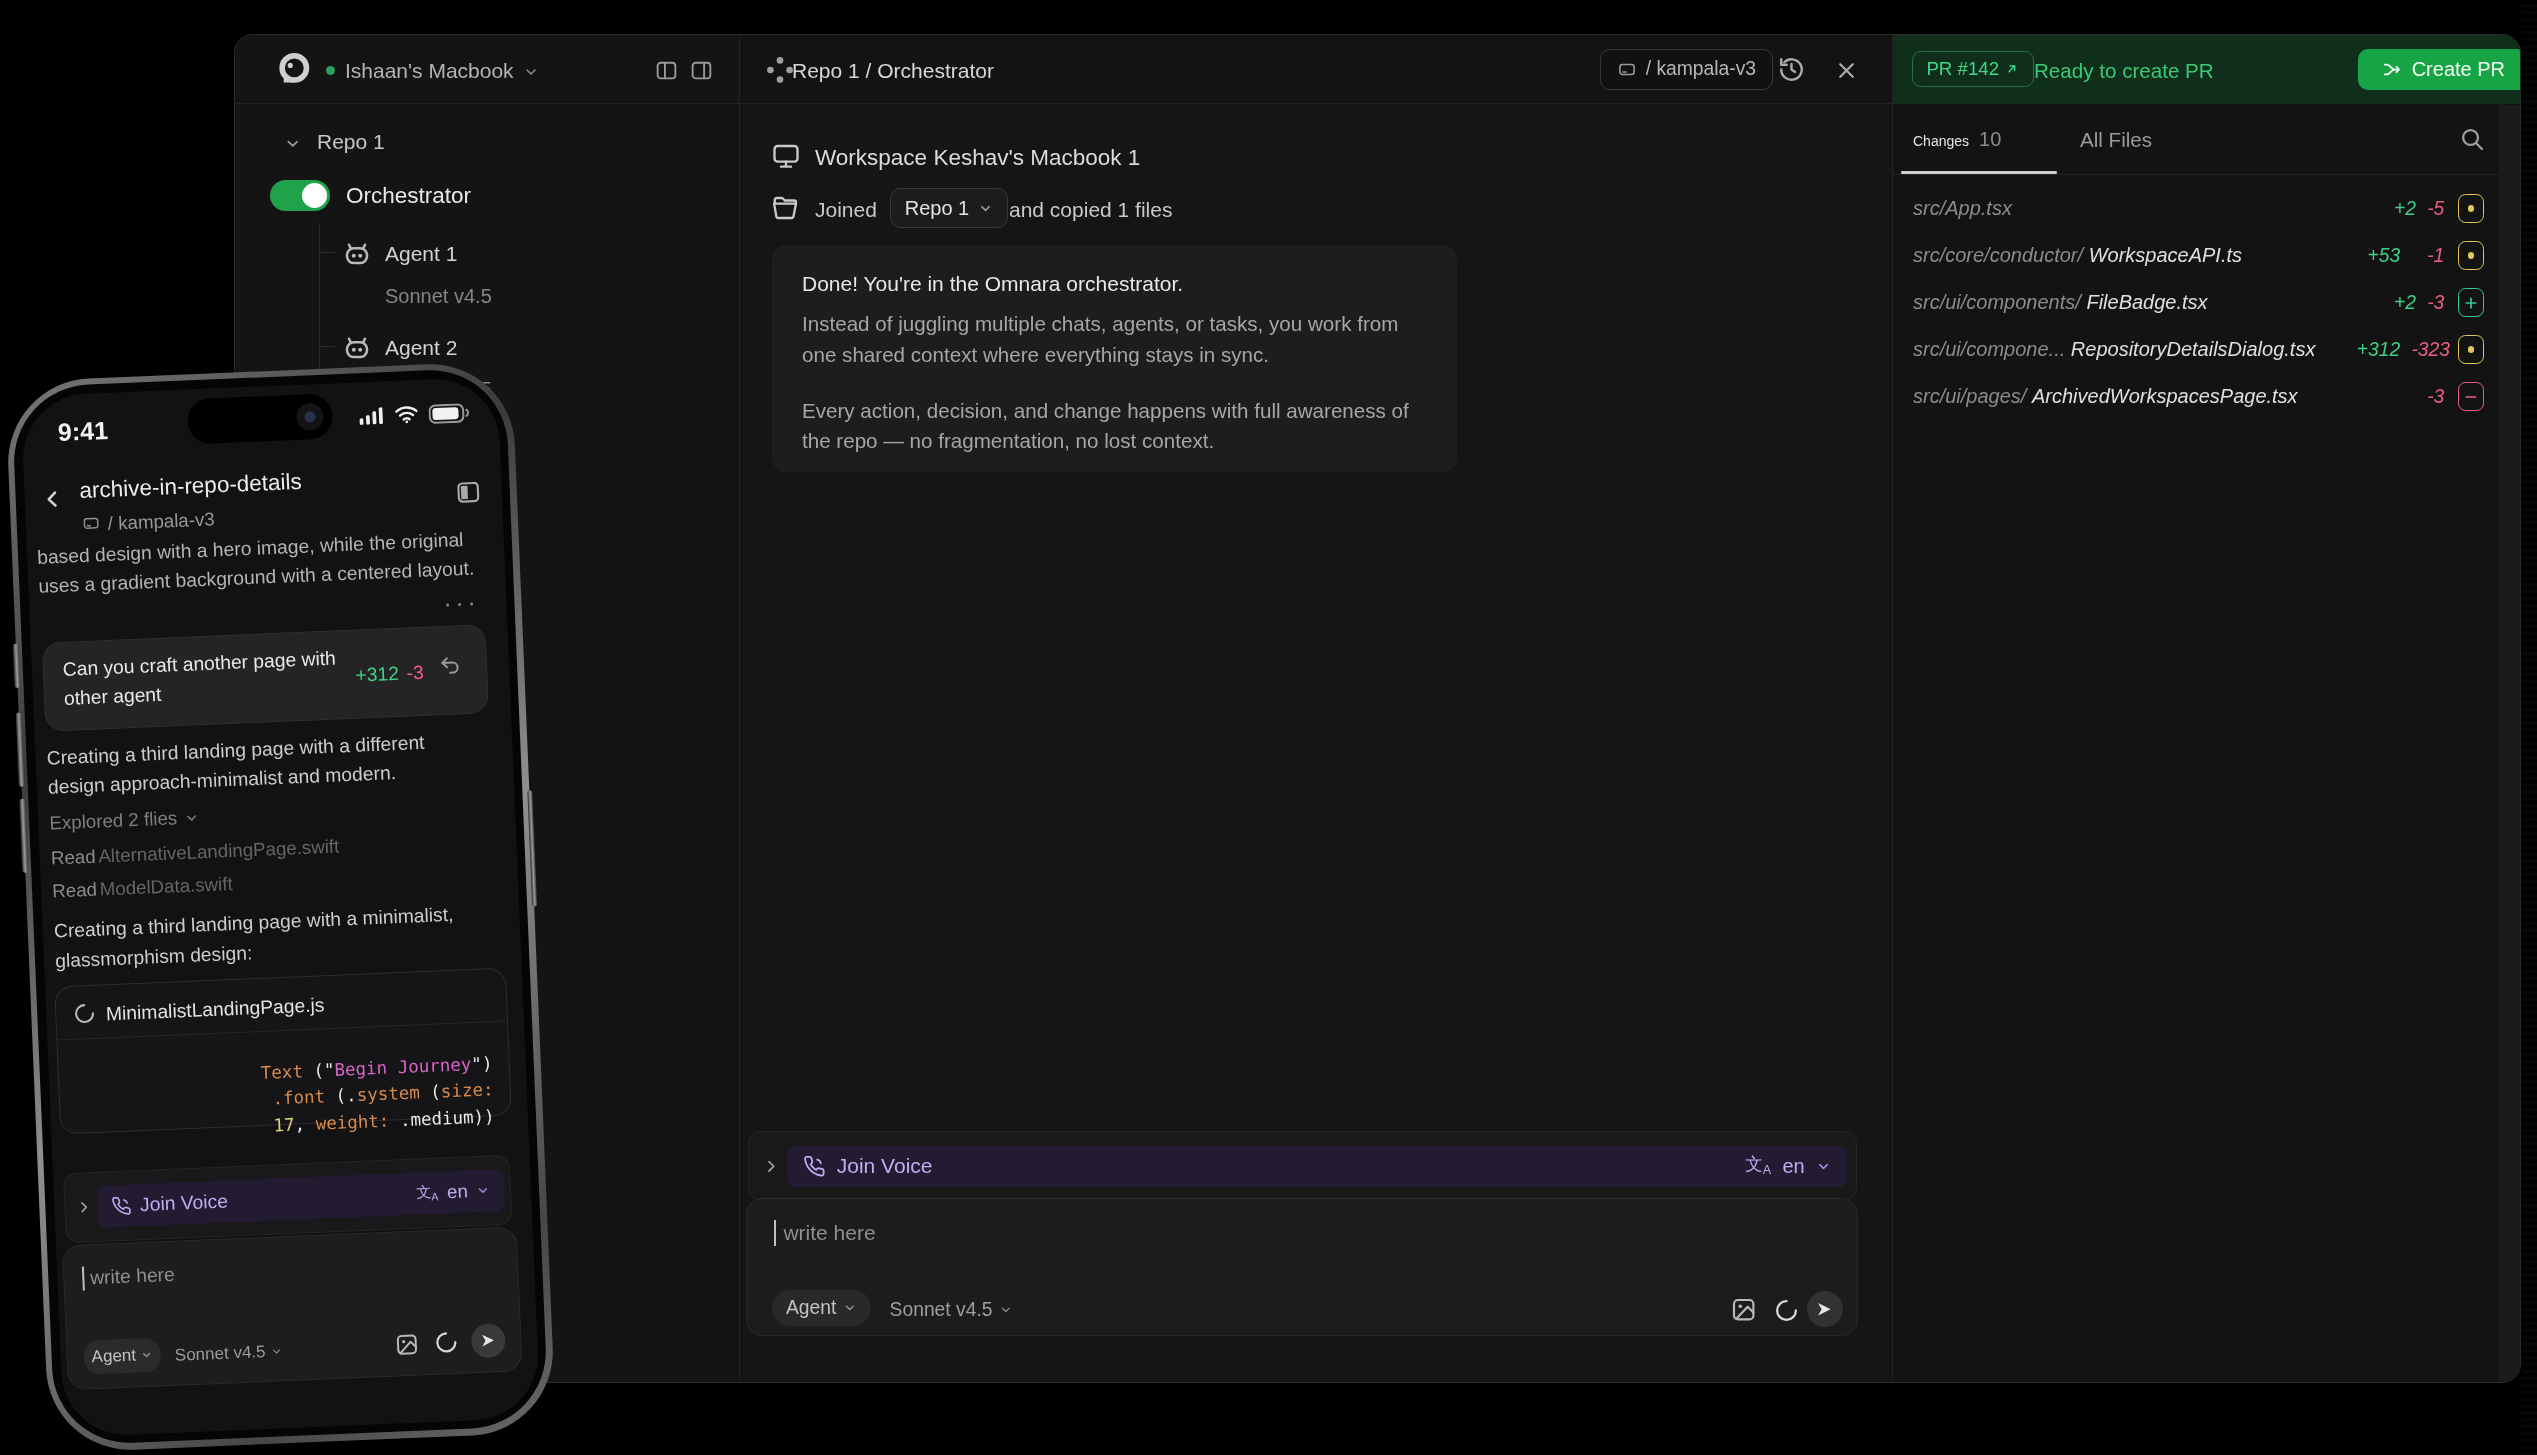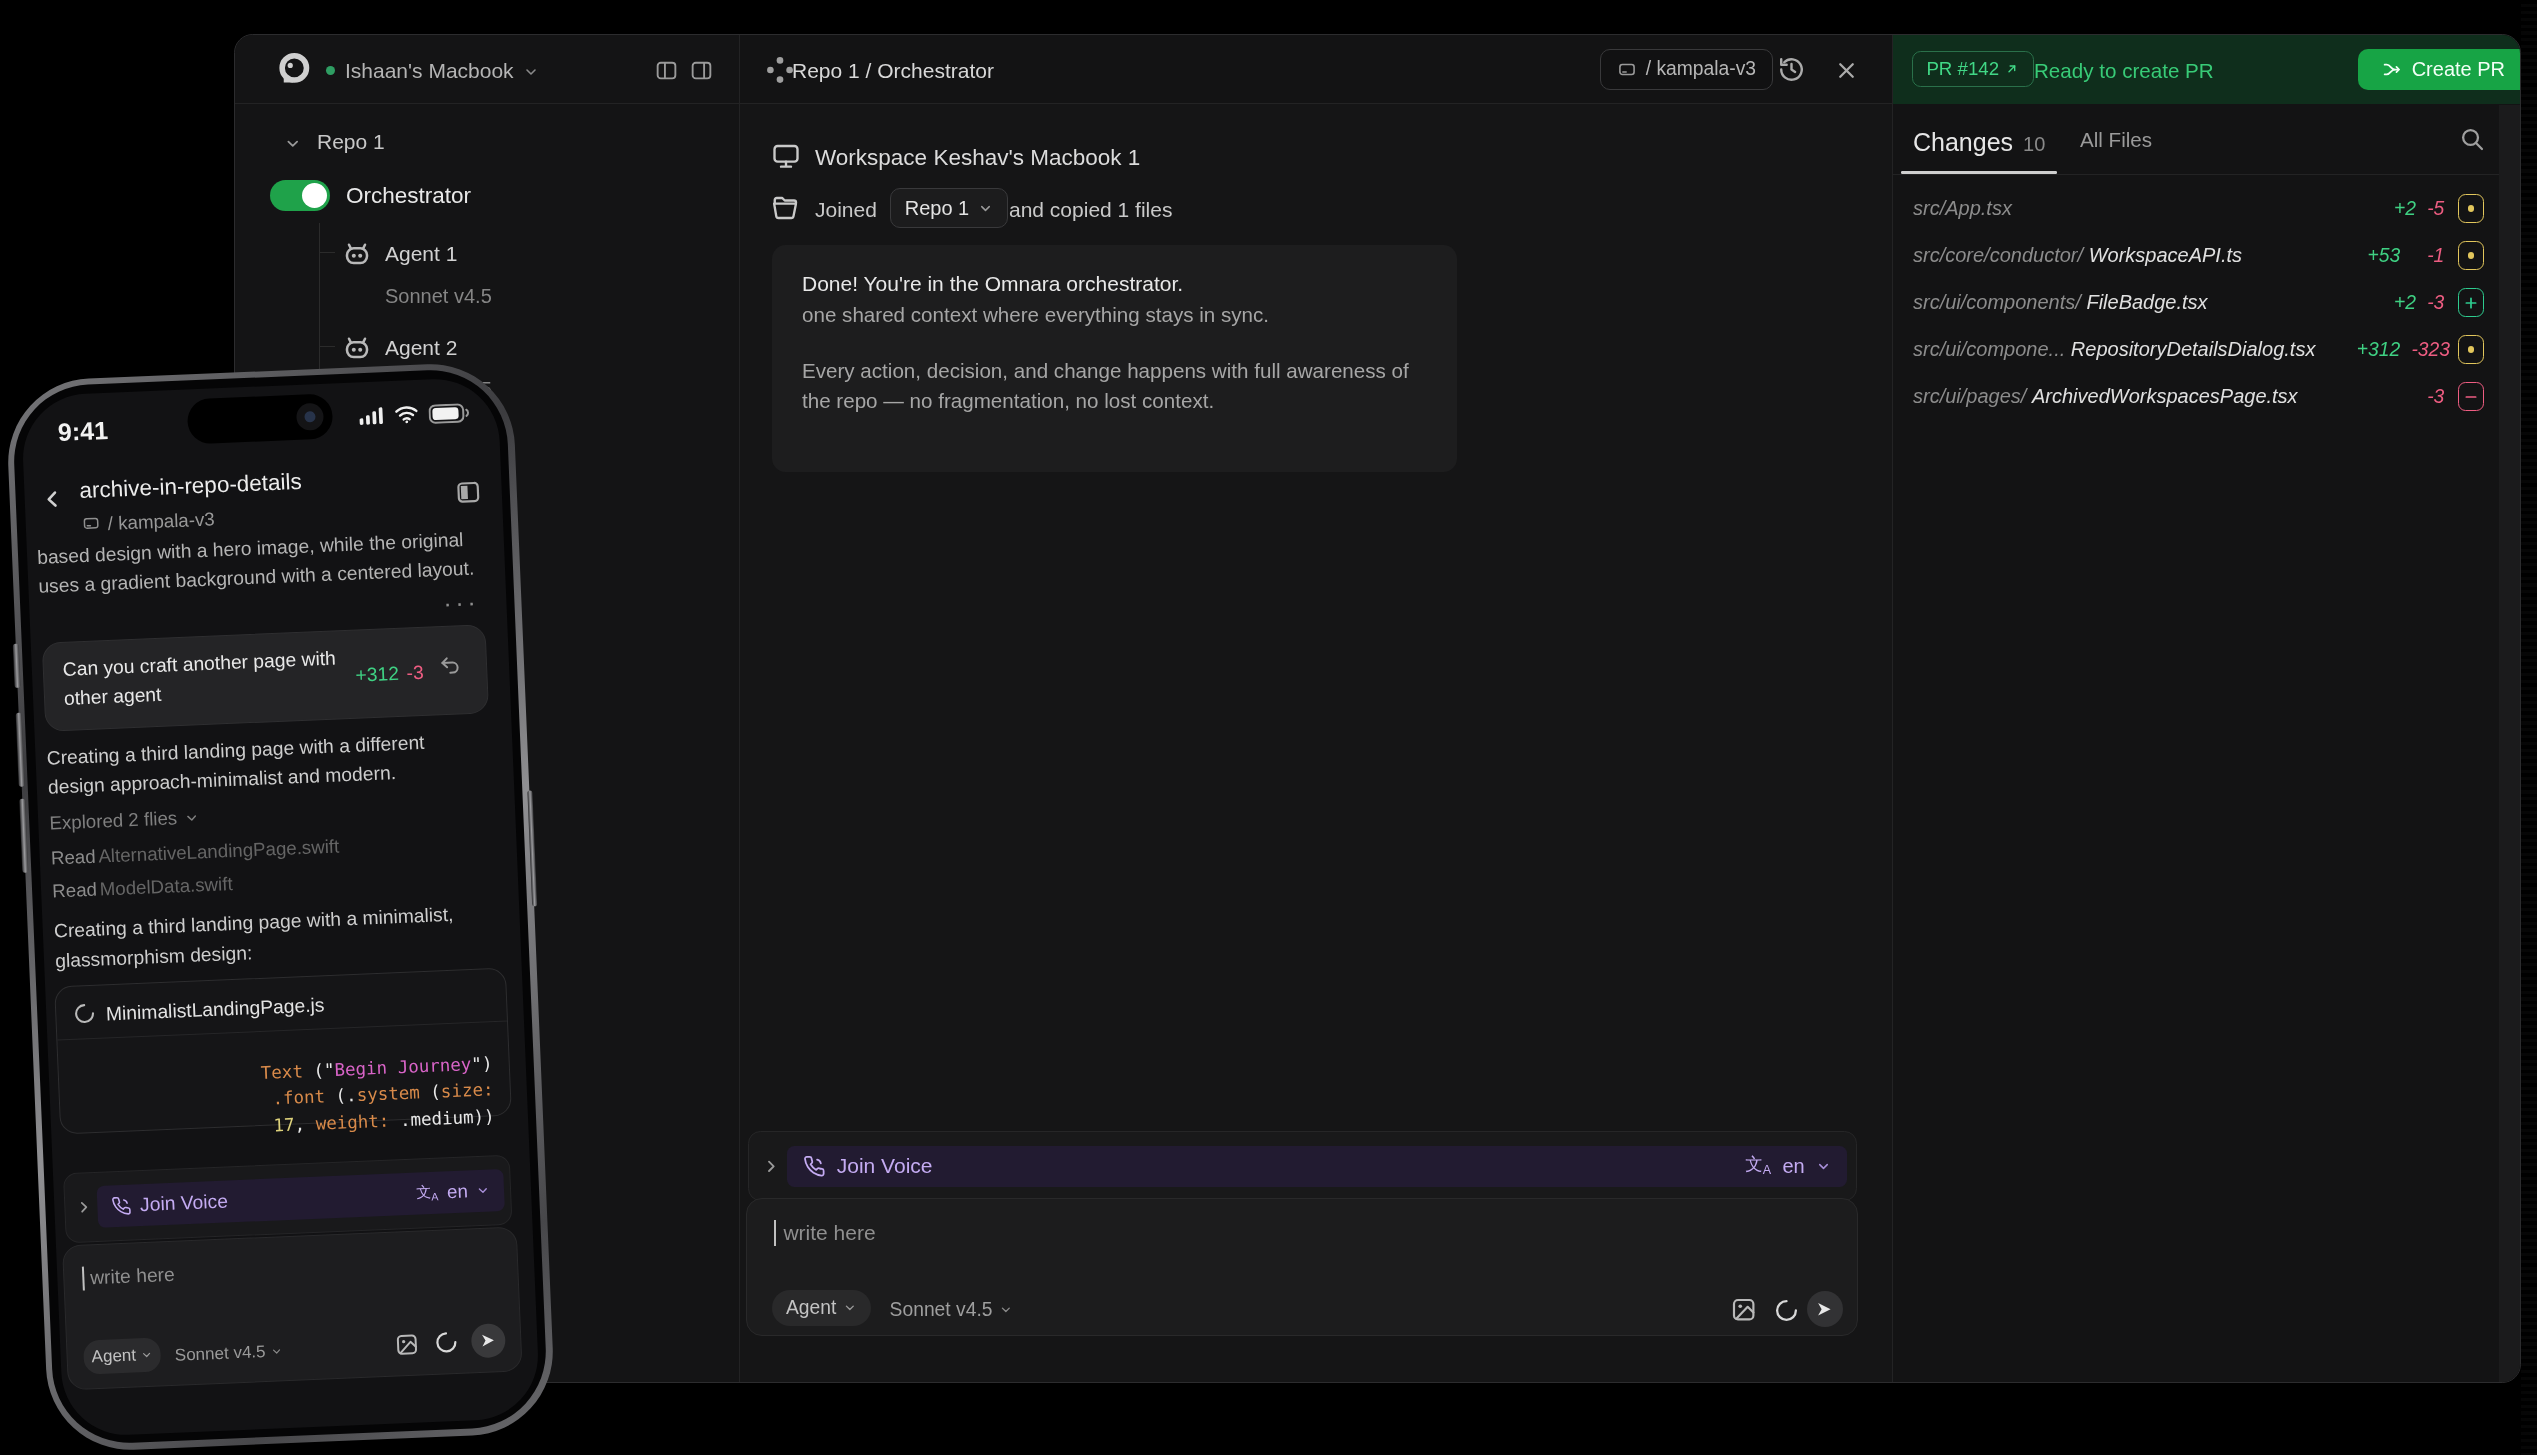--- a/index.html
+++ b/index.html
@@ -52,21 +52,21 @@
   .send-btn{width:36px;height:36px;border-radius:50%;background:#323234;display:flex;align-items:center;justify-content:center;}
 
   .rpanel{left:1657px;top:0;width:630px;height:1347px;background:#131314;border-left:1.2px solid #232324;}
   .pr-bar{left:0;top:0;width:629px;height:69px;background:#0f2e1c;}
   .pr-chip{border:1.2px solid #2a704a;border-radius:8.7px;display:flex;align-items:center;gap:6.2px;}
   .pr-chip-text{font-size:18.7px;color:#41d786;font-weight:500;}
   .pr-status{font-size:20.6px;color:#38cb77;}
   .create-btn{background:#17a445;border-radius:10px;display:flex;align-items:center;justify-content:center;gap:8.7px;}
   .create-btn-text{font-size:20px;color:#f2fff6;font-weight:500;}
   .tabs-row{left:0;top:69px;width:629px;height:71px;border-bottom:1.2px solid #232324;}
-  .tab-active{font-size:25px;color:#e6e6e6;font-weight:500;}
+  .tab-active{font-size:14px;color:#e6e6e6;font-weight:500;}
   .tab-count{font-size:20px;color:#8a8a8a;}
   .tab-idle{font-size:20.6px;color:#9a9a9a;}
   .tab-underline{height:2.5px;background:#cfcfcf;border-radius:1.2px;}
   .file-row{display:flex;align-items:center;padding:0 15px 0 20px;height:47px;font-style:italic;}
   .file-path{font-size:20px;color:#8c8c8c;white-space:pre;}
   .file-name{font-size:20px;color:#e0e0e0;}
   .diff-add{font-size:19.3px;color:#3fd183;}
   .diff-del{font-size:19.3px;color:#ee5d82;}
   .st-icon{width:26px;height:29px;border-radius:7.5px;border:1.9px solid;display:flex;align-items:center;justify-content:center;flex:none;}
   .st-mod{border-color:#e2c65c;color:#e2c65c;}
@@ -246,20 +246,21 @@
         <span>
           <svg width="15" height="15" viewBox="0 0 24 24">
               <polyline points="6 9 12 15 18 9" fill="none" stroke="#9a9a9a" stroke-width="2.4" stroke-linecap="round" stroke-linejoin="round"></polyline>
             </svg>
         </span>
       </div>
       <div class="abs row-label" style="left:269px;top:163px;">and copied 1 files</div>
 
       <div class="abs msg-card" style="left:32px;top:210px;width:685px;height:227px;padding:27.4px 30px;">
         <div class="msg-title">Done! You're in the Omnara orchestrator.</div>
+        <div class="msg-line" style="margin-top:16px;">Instead of juggling multiple chats, agents, or tasks, you work from</div>
         <div class="msg-line" style="margin-top:6.2px;">one shared context where everything stays in sync.</div>
         <div class="msg-line" style="margin-top:32px;">Every action, decision, and change happens with full awareness of</div>
         <div class="msg-line" style="margin-top:6.2px;">the repo — no fragmentation, no lost context.</div>
       </div>
 
       <div class="abs voice-outer" style="left:7.5px;top:1096px;width:1109px;height:70px;padding:0 8.7px;">
         <span style="margin:0 6.2px 0 5px;">
           <svg width="18.7" height="18.7" viewBox="0 0 24 24">
               <polyline points="9 6 15 12 9 18" fill="none" stroke="#9a9a9a" stroke-width="2.4" stroke-linecap="round" stroke-linejoin="round"></polyline>
             </svg>

